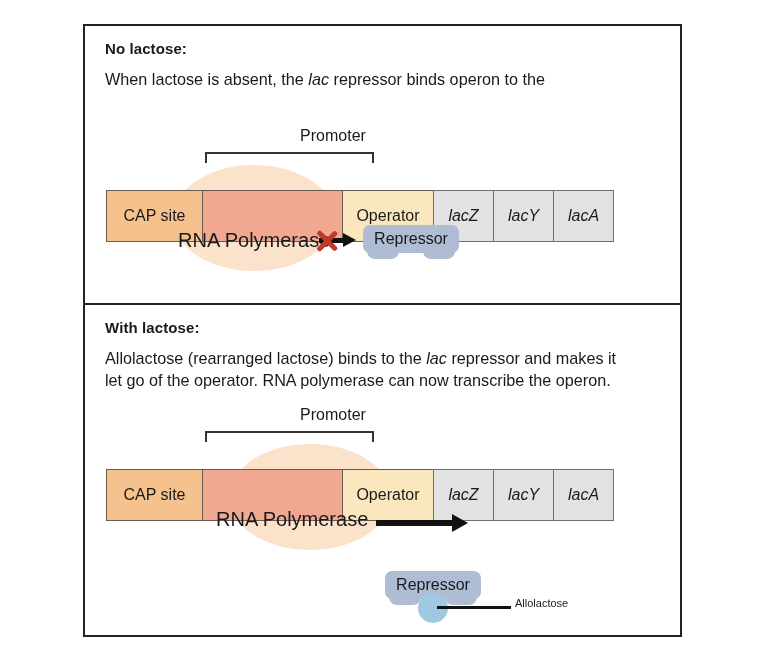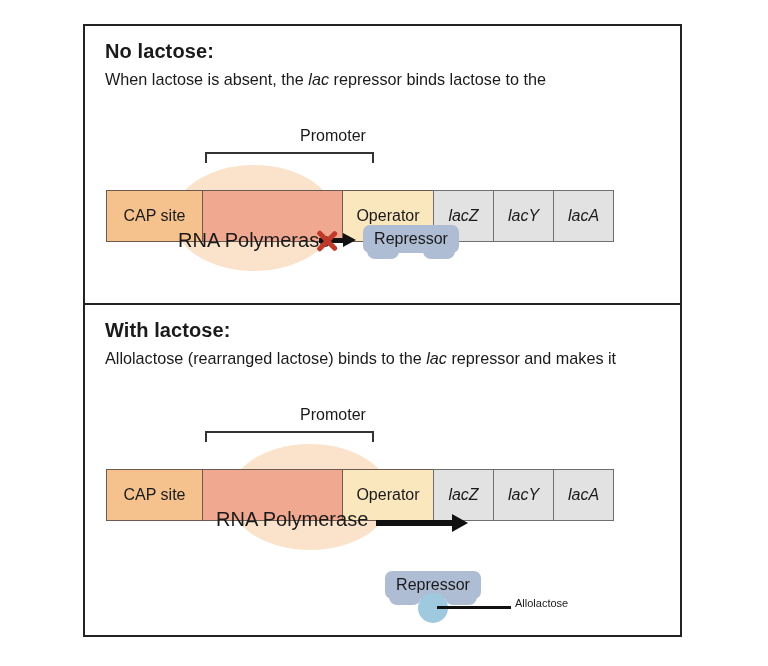--- a/index.html
+++ b/index.html
@@ -39,21 +39,21 @@
   }
   .panel-bottom {
     height: 330px;
   }
 
   
   .panel-heading {
     position: absolute;
     left: 20px;
     font-weight: bold;
-    font-size: 20px;
+    font-size: 15px;
     letter-spacing: 0.1px;
     white-space: nowrap;
   }
   .panel-body {
     position: absolute;
     left: 20px;
     font-size: 16.2px;
     line-height: 22px;
     width: 560px;
   }
@@ -214,21 +214,21 @@
 </style>
 </head>
 <body>
 
 <div class="figure">
 
   <div class="panel panel-top">
 
     <div class="panel-heading" style="top:14px;">No lactose:</div>
 
-    <div class="panel-body" style="top:42px;"><span>When lactose is absent, the </span><span class="it">lac</span><span> repressor binds lactose to the</span><br></div>
+    <div class="panel-body" style="top:42px;"><span>When lactose is absent, the </span><span class="it">lac</span><span> repressor binds operon to the</span><br></div>
 
     <div class="bracket-label" style="left:168px; top:101px; width:160px;">Promoter</div>
     <div class="bracket" style="left:120px; top:126px; width:169px;"></div>
 
     <div class="polymerase-blob" style="left:88px; top:139px; width:162px; height:106px;"></div>
 
     <div class="operon" style="left:21px; top:164px; width:508px;">
       <div class="seg seg-cap" style="width:96px;">CAP site</div>
       <div class="seg seg-prom" style="width:140px;"></div>
       <div class="seg seg-oper" style="width:91px;">Operator</div>
@@ -255,21 +255,21 @@
       <div class="repressor-foot-r"></div>
       <div class="repressor-label">Repressor</div>
     </div>
 
   </div>
 
   <div class="panel panel-bottom">
 
     <div class="panel-heading" style="top:14px;">With lactose:</div>
 
-    <div class="panel-body" style="top:42px;"><span>Allolactose (rearranged lactose) binds to the </span><span class="it">lac</span><span> repressor and makes it</span><br></div>
+    <div class="panel-body" style="top:42px;"><span>Allolactose (rearranged lactose) binds to the </span><span class="it">lac</span><span> repressor and makes it</span><br><span>let go of the operator. RNA polymerase can now transcribe the operon.</span></div>
 
     <div class="bracket-label" style="left:168px; top:101px; width:160px;">Promoter</div>
     <div class="bracket" style="left:120px; top:126px; width:169px;"></div>
 
     <div class="polymerase-blob" style="left:144px; top:139px; width:162px; height:106px;"></div>
 
     <div class="operon" style="left:21px; top:164px; width:508px;">
       <div class="seg seg-cap" style="width:96px;">CAP site</div>
       <div class="seg seg-prom" style="width:140px;"></div>
       <div class="seg seg-oper" style="width:91px;">Operator</div>

